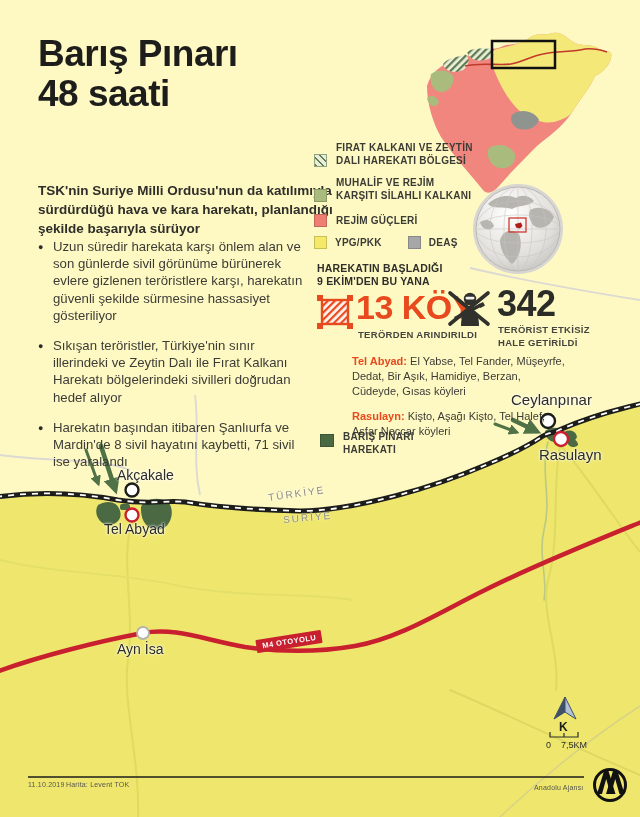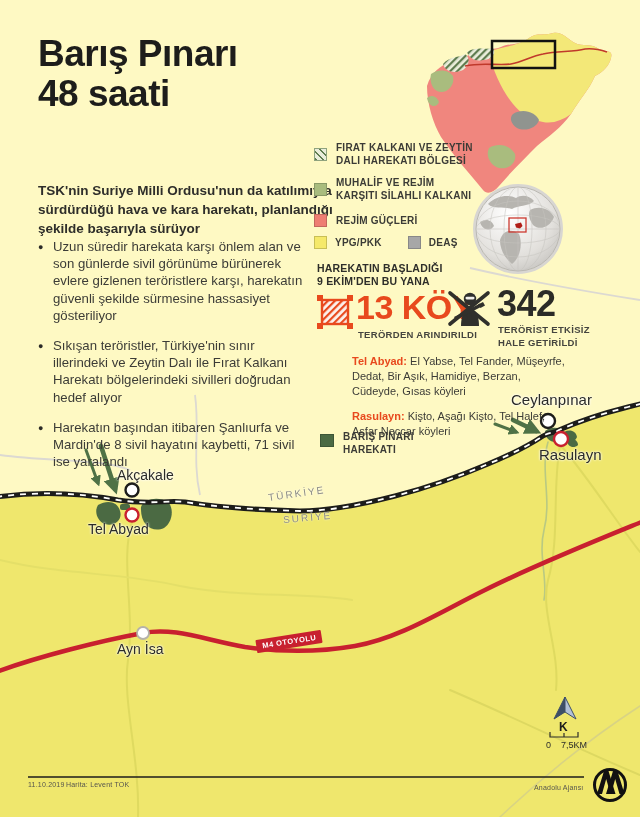--- a/index.html
+++ b/index.html
@@ -9,21 +9,21 @@
   .abs{position:absolute;}
 
   .title{left:38px;top:34px;width:350px;font-size:37px;line-height:40px;font-weight:bold;
          color:#1d1d1b;letter-spacing:-0.5px;}
   .subtitle{left:38px;top:181px;width:300px;font-size:13.5px;line-height:19px;font-weight:bold;color:#2e2e2a;}
   .bullets{left:38px;top:238px;width:268px;font-size:13.2px;line-height:17.2px;color:#3c3c37;}
   .bullets .bullet{margin-bottom:13px;padding-left:15px;position:relative;}
   .bullets .bullet:before{content:"●";position:absolute;left:0;top:1px;font-size:9px;color:#2b2b27;}
 
   .legend{left:314px;top:141px;width:176px;}
-  .leg-row{display:flex;gap:9px;margin-bottom:9px;align-items:center;}
+  .leg-row{display:flex;gap:9px;margin-bottom:9px;align-items:flex-end;}
   .leg-label{font-size:10px;font-weight:bold;line-height:13px;color:#3b3b36;letter-spacing:.25px;max-width:138px;}
   .swatch{width:13px;height:13px;flex:0 0 13px;margin-top:0;border:1px solid rgba(0,0,0,.18);box-sizing:border-box;}
   .sw-hatch{background:repeating-linear-gradient(45deg,#5f7d4f 0 2px,#e9edda 2px 5px);border-color:#8fa37e;}
   .sw-olive{background:#a9bc7e;}
   .sw-red{background:#ee7e72;}
   .sw-yellow{background:#f5e96a;}
   .sw-gray{background:#a7a7a7;}
   .sw-opgreen{background:#4b6a43;}
   .leg-inline{display:flex;gap:26px;}
   .leg-inline .pair{display:flex;gap:8px;align-items:center;}
@@ -267,21 +267,21 @@
     <span class="vlabel">Rasulayn:</span>
     <span>Kişto, Aşağı Kişto, Tel Halef, Asfar Neccar köyleri</span>
   </div>
 
   <div class="abs swatch sw-opgreen op-swatch"></div>
   <div class="abs op-legend-label">BARIŞ PINARI HAREKATI</div>
 
   <div class="abs city city-lg" style="left:511px;top:391px;">Ceylanpınar</div>
   <div class="abs city city-lg" style="left:539px;top:446px;">Rasulayn</div>
   <div class="abs city" style="left:117px;top:467px;">Akçakale</div>
-  <div class="abs city" style="left:88px;top:521px;text-align:center;">Tel Abyad</div>
+  <div class="abs city" style="left:104px;top:521px;text-align:center;">Tel Abyad</div>
   <div class="abs city" style="left:117px;top:641px;">Ayn İsa</div>
   <div class="abs geo-label" style="left:268px;top:488px;transform:rotate(-8deg);">TÜRKİYE</div>
   <div class="abs geo-label" style="left:283px;top:512px;transform:rotate(-5deg);">SURİYE</div>
   <div class="abs m4-box">M4 OTOYOLU</div>
 
   <div class="abs k-label">K</div>
   <div class="abs scale-num" style="left:546px;top:740px;">0</div>
   <div class="abs scale-num" style="left:561px;top:740px;">7,5KM</div>
 
   <div class="abs footer-text" style="left:28px;top:781px;">11.10.2019</div>

